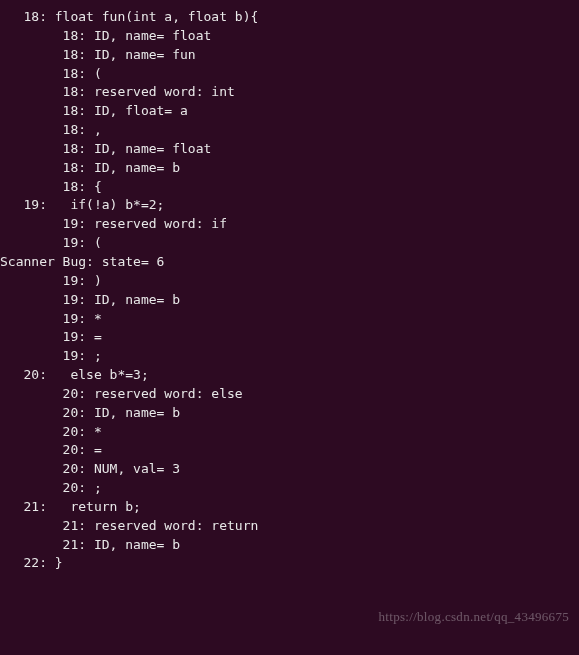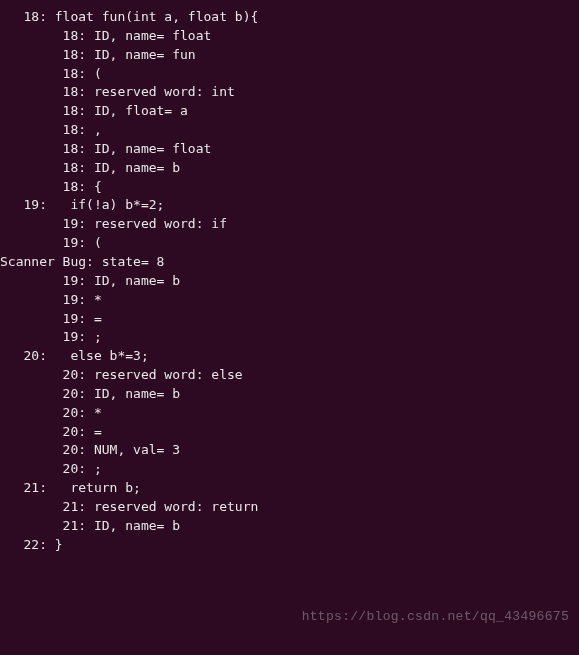--- a/index.html
+++ b/index.html
@@ -19,42 +19,43 @@
   pre {
     margin: 0;
     font-family: inherit;
     white-space: pre;
   }
   .watermark {
     position: absolute;
     right: 10px;
     bottom: 28px;
     color: rgba(230,230,230,0.35);
-    font-family: Liberation Mono, monospace;
+    font-family: Liberation Serif, serif;
     font-size: 13px;
     letter-spacing: 0.3px;
   }
 </style>
 </head>
 <body>
 
 <pre id="out"><span>   18: float fun(int a, float b){
 </span><span>        18: ID, name= float
 </span><span>        18: ID, name= fun
 </span><span>        18: (
 </span><span>        18: reserved word: int
 </span><span>        18: ID, float= a
 </span><span>        18: ,
 </span><span>        18: ID, name= float
 </span><span>        18: ID, name= b
 </span><span>        18: {
 </span><span>   19:   if(!a) b*=2;
 </span><span>        19: reserved word: if
 </span><span>        19: (
-</span><span>Scanner Bug: state= 8
+</span><span>Scanner Bug: state= 6
+</span><span>        19: )
 </span><span>        19: ID, name= b
 </span><span>        19: *
 </span><span>        19: =
 </span><span>        19: ;
 </span><span>   20:   else b*=3;
 </span><span>        20: reserved word: else
 </span><span>        20: ID, name= b
 </span><span>        20: *
 </span><span>        20: =
 </span><span>        20: NUM, val= 3

